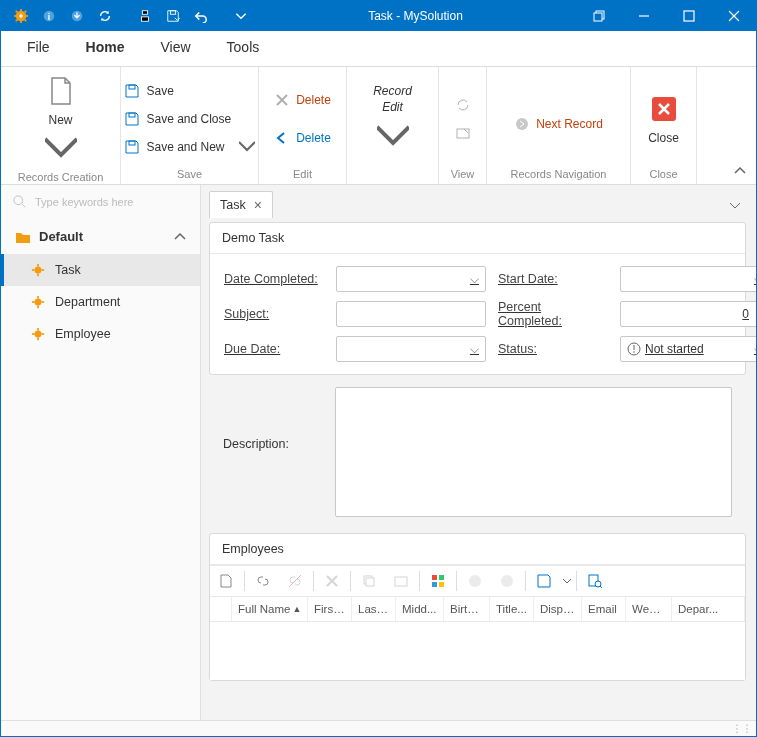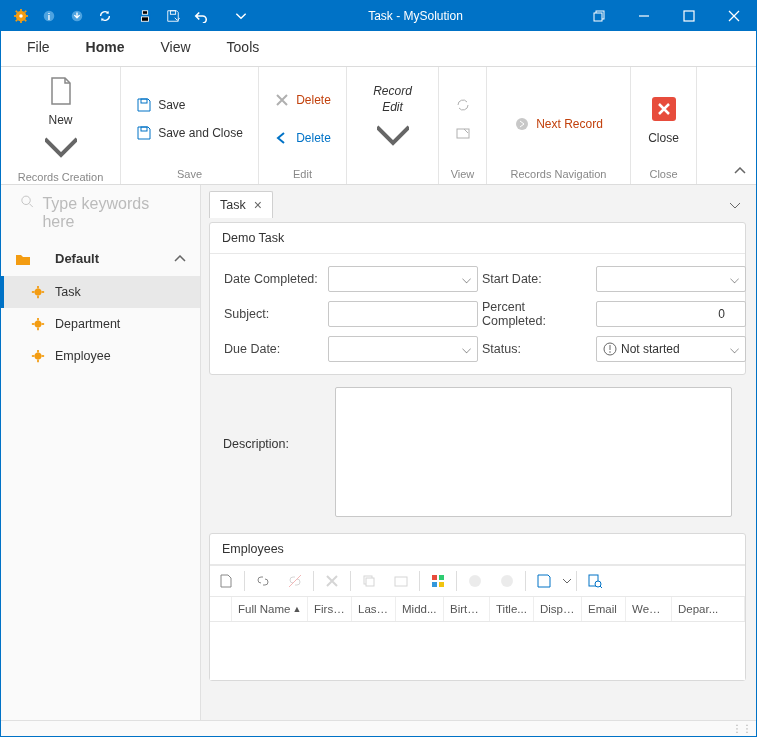--- a/index.html
+++ b/index.html
@@ -36,35 +36,35 @@
 .big-btn svg { width: 32px; height: 32px; }
 .save-col { display: flex; flex-direction: column; gap: 4px; padding: 0 8px; }
 .sm-btn { display: flex; align-items: center; gap: 6px; font-size: 12px; padding: 4px 2px; cursor: pointer; white-space: nowrap; }
 .sm-btn.disabled { color: #c2410c; }
 .sm-btn svg { width: 16px; height: 16px; flex-shrink: 0; }
 .ribbon-collapse { position: absolute; right: 10px; bottom: 6px; cursor: pointer; }
 
 
 .workarea { display: flex; height: calc(100% - 30px - 36px - 118px - 16px); background: #f3f3f3; }
 .sidebar { width: 200px; background: #fafafa; border-right: 1px solid #e0e0e0; display: flex; flex-direction: column; }
-.search { display: flex; align-items: flex-start; gap: 8px; padding: 10px 20px; color: #bbb; font-size: 16px; }
-.navgroup-hdr { display: flex; align-items: center; gap: 24px; padding: 10px 14px; font-weight: 600; font-size: 13px; cursor: pointer; }
+.search { display: flex; align-items: center; gap: 8px; padding: 10px 12px; color: #bbb; font-size: 11px; }
+.navgroup-hdr { display: flex; align-items: center; gap: 8px; padding: 10px 14px; font-weight: 600; font-size: 13px; cursor: pointer; }
 .navgroup-hdr .exp { margin-left: auto; }
 .navitem { display: flex; align-items: center; gap: 10px; padding: 9px 14px 9px 30px; font-size: 12.5px; cursor: pointer; }
 .navitem.selected { background: #e8e8e8; border-left: 3px solid #0072c6; padding-left: 27px; }
 
 .main { flex: 1; display: flex; flex-direction: column; padding: 6px 10px 0 8px; overflow: hidden; }
 .doc-tabs { display: flex; align-items: center; }
 .doc-tab { background: #fff; border: 1px solid #d0d0d0; border-bottom: none; padding: 6px 10px; display: flex; align-items: center; gap: 8px; font-size: 12.5px; border-radius: 2px 2px 0 0; }
 .doc-tab .x { cursor: pointer; color: #666; font-size: 14px; line-height: 1; }
 .doc-opts { margin-left: auto; padding-right: 6px; cursor: pointer; }
 
 .panel { background: #fff; border: 1px solid #d9d9d9; border-radius: 3px; margin-top: 4px; }
 .panel-hdr { padding: 8px 12px; font-size: 12.5px; border-bottom: 1px solid #e8e8e8; }
-.form-grid { display: grid; grid-template-columns: 100px 150px 110px 150px; gap: 8px 4px; padding: 12px 14px; align-items: center; font-size: 12.5px; }
+.form-grid { display: grid; grid-template-columns: 100px 150px 110px 150px; gap: 8px 12px; padding: 12px 14px; align-items: center; font-size: 12.5px; text-decoration: underline; }
 .form-grid label { color: #444; }
 .ctl { height: 26px; border: 1px solid #c8c8c8; border-radius: 2px; display: flex; align-items: center; padding: 0 6px; background: #fff; font-size: 12px; position: relative; }
 .ctl .dd { margin-left: auto; color: #666; }
 .ctl.num { justify-content: flex-end; padding-right: 20px; }
 .desc-row { display: flex; gap: 12px; padding: 12px 14px; font-size: 12.5px; align-items: flex-start; }
 .desc-row textarea { flex: 1; height: 130px; border: 1px solid #c8c8c8; border-radius: 2px; resize: none; padding: 6px; font-family: inherit; font-size: 12px; }
 .desc-row label { width: 100px; padding-top: 50px; }
 
 .emp-toolbar { display: flex; align-items: center; border-top: 1px solid #e8e8e8; border-bottom: 1px solid #e8e8e8; height: 32px; }
 .tbtn { width: 32px; height: 32px; display: flex; align-items: center; justify-content: center; cursor: pointer; }
@@ -208,20 +208,30 @@
             </svg>
             <span>Save</span>
           </div>
       <div class="sm-btn">
             <svg viewBox="0 0 16 16">
               <path d="M2 2h10l2 2v10H2z" stroke="#0072c6" fill="none"></path>
               <rect x="5" y="2" width="6" height="4" stroke="#0072c6" fill="none"></rect>
             </svg>
             <span>Save and Close</span>
           </div>
+      <div class="sm-btn">
+            <svg viewBox="0 0 16 16">
+              <path d="M2 2h10l2 2v10H2z" stroke="#0072c6" fill="none"></path>
+              <rect x="5" y="2" width="6" height="4" stroke="#0072c6" fill="none"></rect>
+            </svg>
+            <span>Save and New</span>
+            <svg width="8" height="5" viewBox="0 0 8 5" style="margin-left:8px">
+              <path d="M0 0l4 4 4-4" stroke="#666" fill="none"></path>
+            </svg>
+          </div>
     </div>
       </div>
     <div class="ribbon-group-label">Save</div>
   </div>
 
   <div class="ribbon-group rb-edit">
     <div class="ribbon-body">
         <div class="save-col" style="align-items:flex-start">
       <div class="sm-btn disabled">
             <svg viewBox="0 0 16 16">

